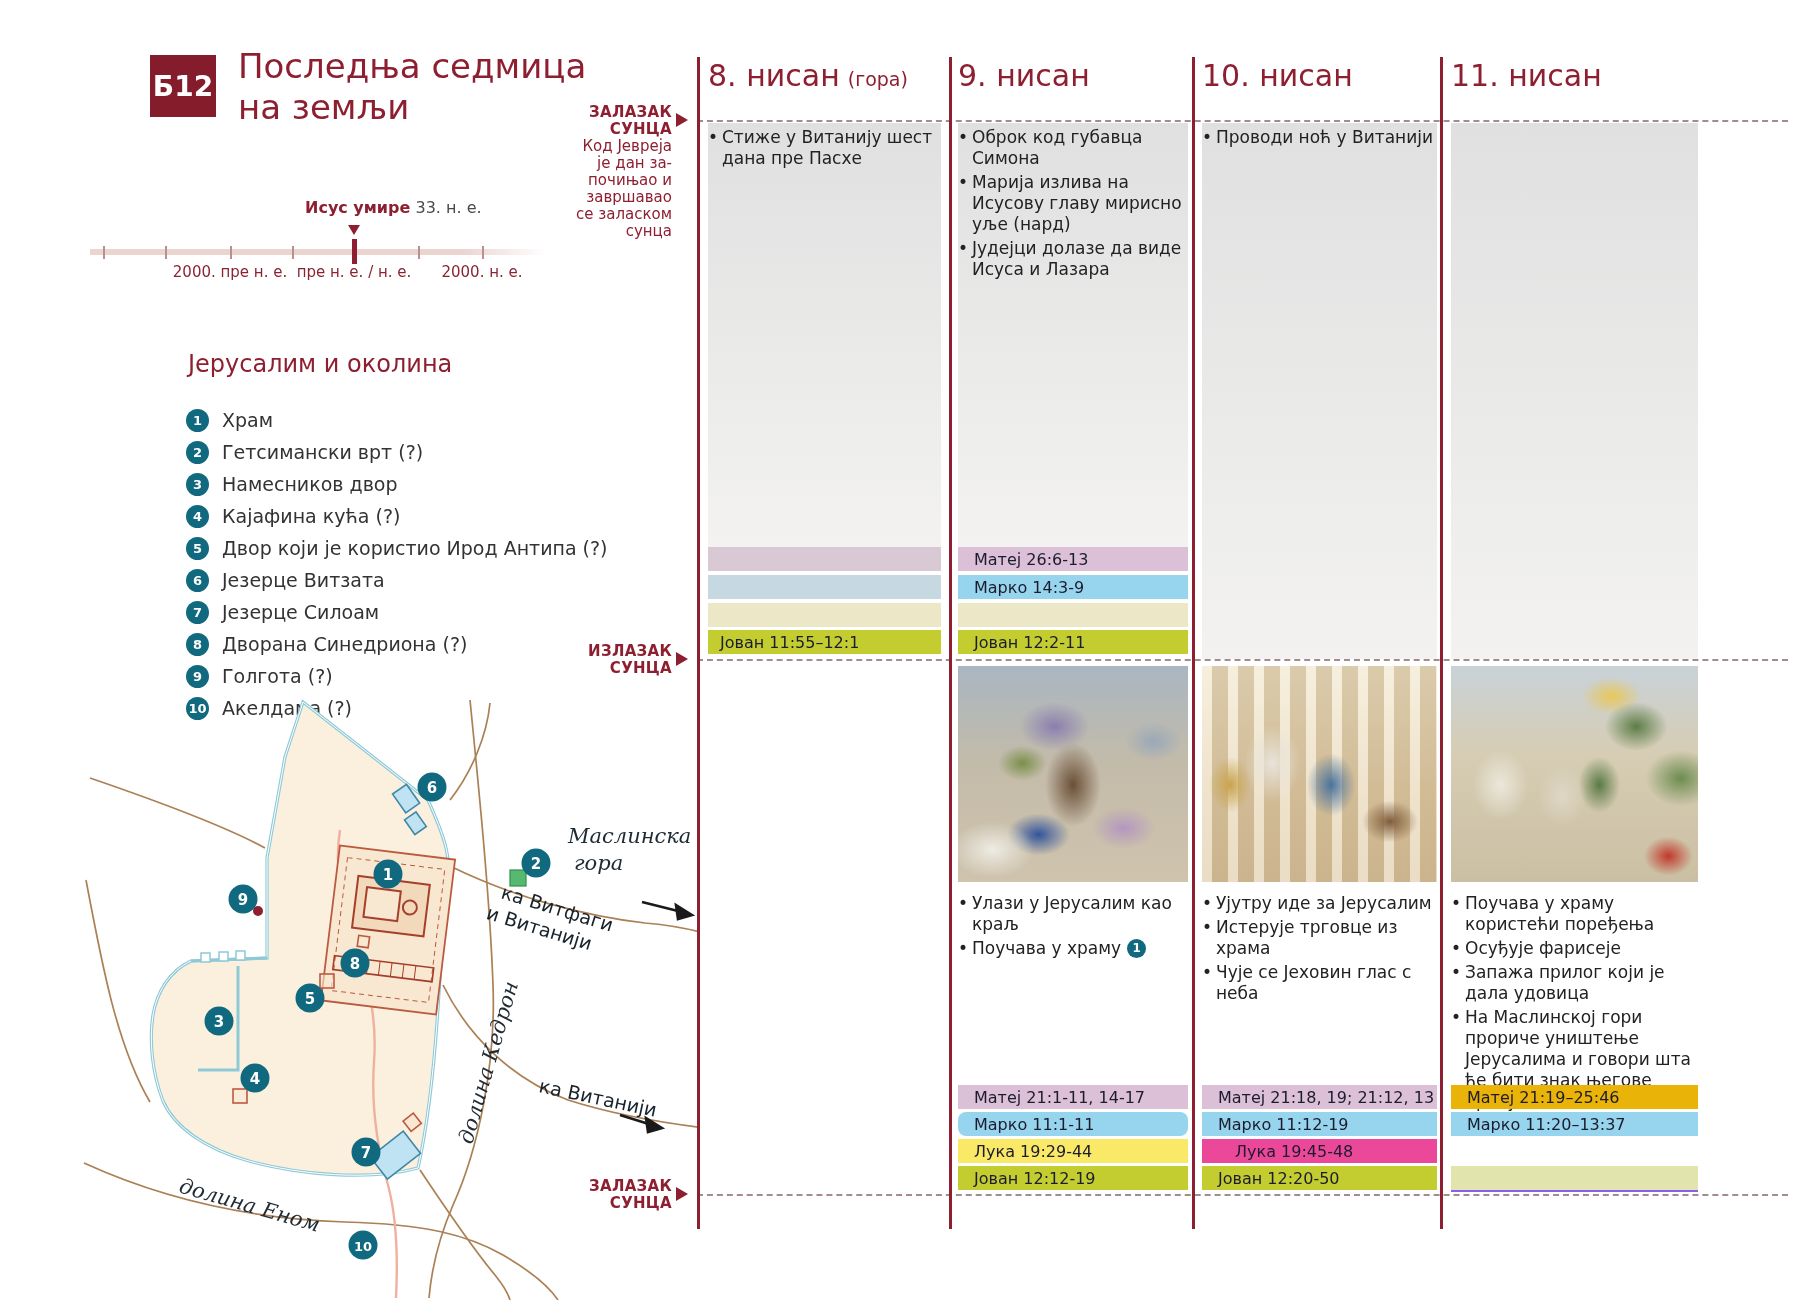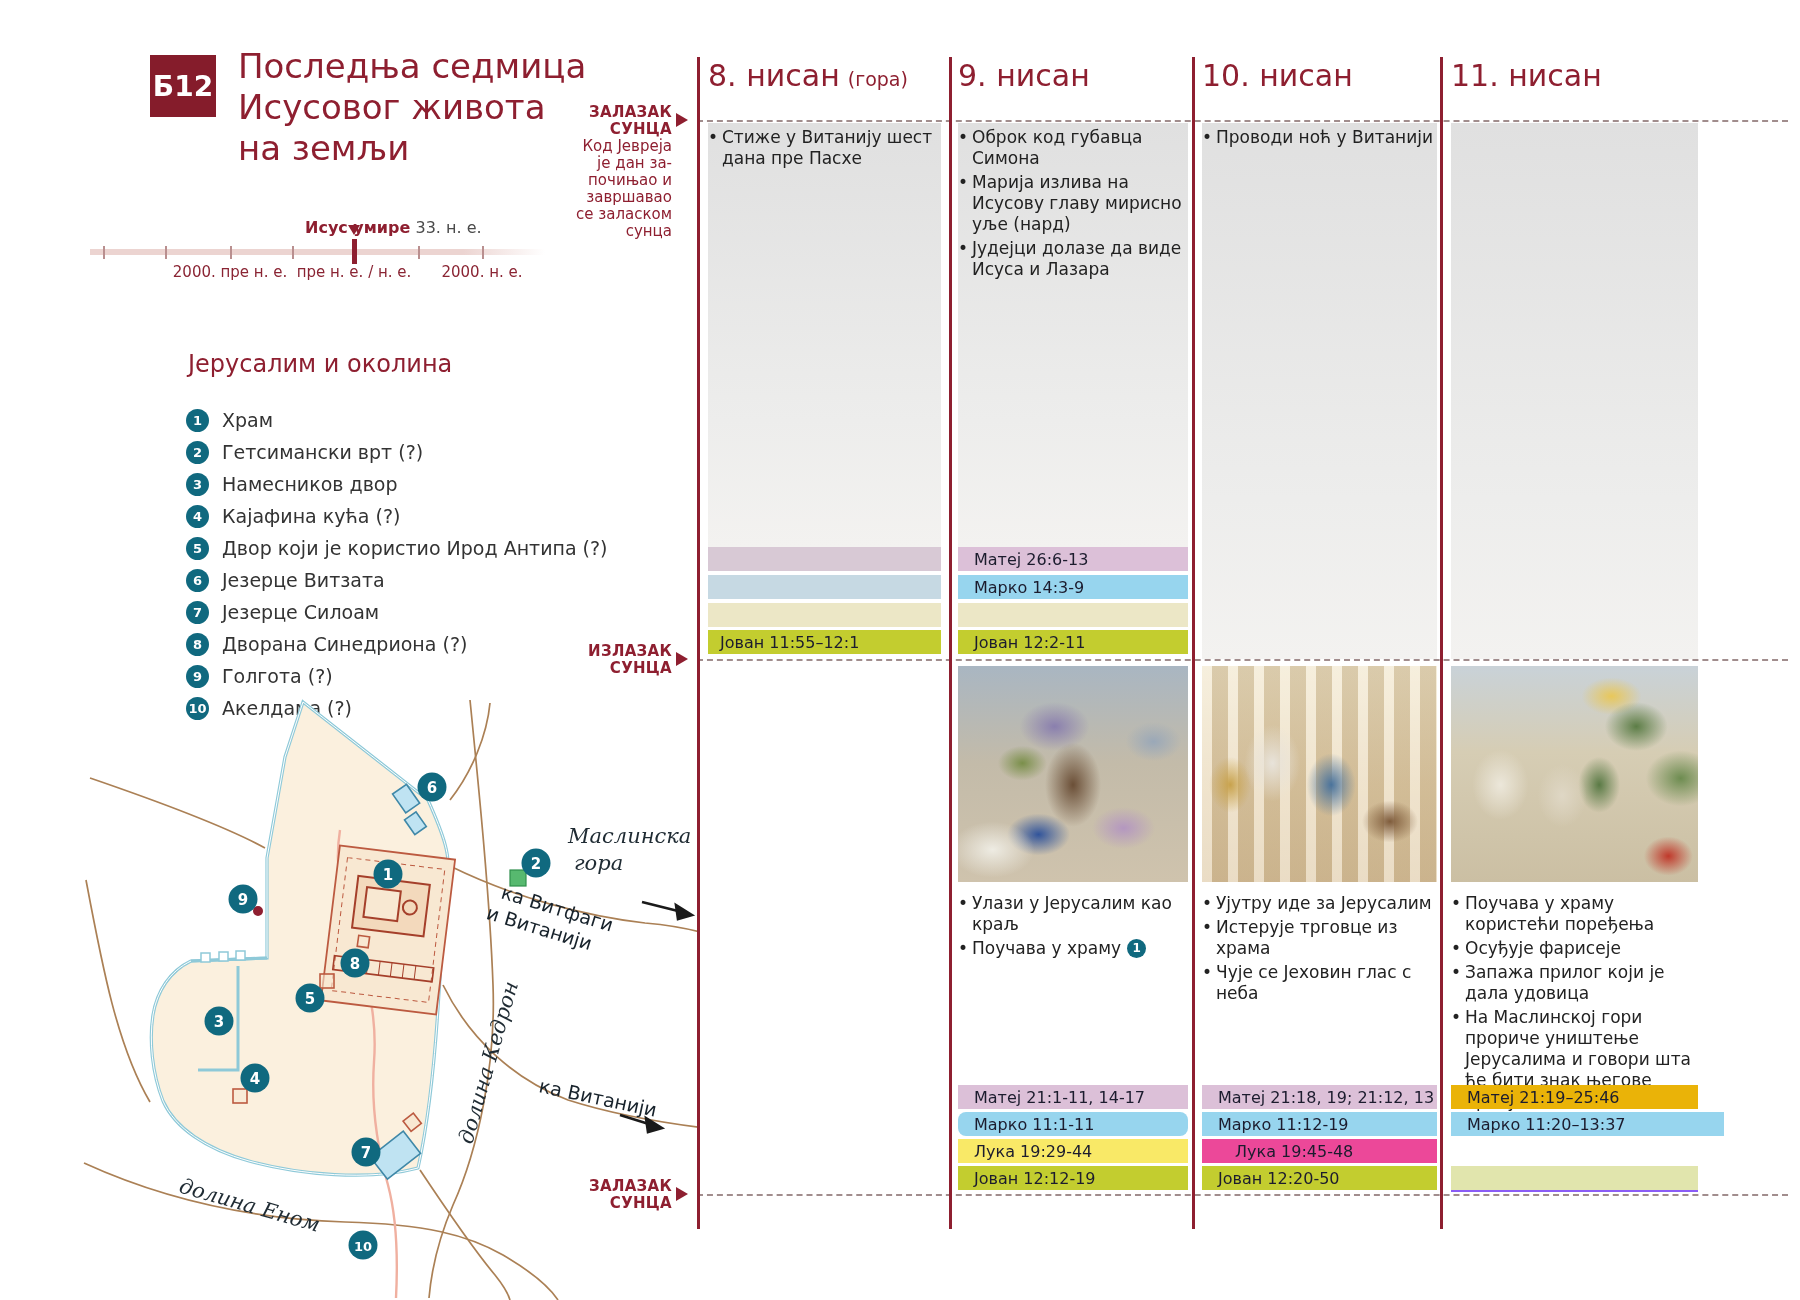--- a/index.html
+++ b/index.html
@@ -11,21 +11,21 @@
   .badge{left:150px;top:55px;width:66px;height:62px;background:#851c2b;color:#fff;
          display:flex;align-items:center;justify-content:center;font-size:28px;font-weight:bold;}
   .title{left:238px;top:46px;font-size:34px;line-height:41px;font-weight:500;color:#8e1f30;}
 
   .tl-band{left:90px;top:249px;width:455px;height:6px;
            background:linear-gradient(90deg,#ecd4d1 0%,#ecd4d1 82%,rgba(236,212,209,0) 100%);}
   .tl-tick{top:246px;width:2px;height:13px;background:#b98f8f;}
   .tl-marker{top:239px;width:5px;height:25px;background:#8e1f30;}
   .tl-tri{top:225px;width:0;height:0;border-left:6px solid transparent;border-right:6px solid transparent;
           border-top:10px solid #8e1f30;}
-  .tl-caption{top:198px;font-size:16px;white-space:nowrap;margin-top:20px;}
+  .tl-caption{top:198px;font-size:16px;white-space:nowrap;}
   .tl-caption b{color:#8e1f30;}
   .tl-caption span{color:#4a4a4a;}
   .tl-lab{top:263px;transform:translateX(-50%);font-size:15px;color:#8a2433;white-space:nowrap;}
 
   .leg-head{left:188px;top:350px;font-size:24px;font-weight:500;color:#8e1f30;}
   .legend{left:186px;top:404px;}
   .leg-item{display:flex;align-items:center;height:32px;}
   .numchip{width:23px;height:23px;border-radius:50%;background:#10697f;color:#fff;flex:0 0 23px;
            display:flex;align-items:center;justify-content:center;font-size:13px;font-weight:bold;}
   .leg-item .lbl{margin-left:13px;font-size:19px;color:#333;}
@@ -86,21 +86,20 @@
        border-bottom:7px solid transparent;}
 </style>
 </head>
 <body>
 
 <div id="canvas">
 
   <div class="abs badge">Б12</div>
   <div class="abs title" id="titleBox">
       <div>Последња седмица</div>
-      <div>Исусовог живота</div>
       <div>на земљи</div>
     </div>
 
   <div id="eraTimeline">
     <div class="abs tl-caption" style="left:305px;">
       <b>Исус умире</b><span> 33. н. е.</span>
     </div>
     <div class="abs tl-band"></div>
   <div class="abs tl-tick" style="left: 103px;"></div>
       <div class="abs tl-tick" style="left: 165px;"></div>
@@ -394,18 +393,18 @@
         <div class="event">
           <span class="dot">•</span>
           <span class="txt">Запажа прилог који је дала удовица</span>
         </div>
         <div class="event">
           <span class="dot">•</span>
           <span class="txt">На Маслинској гори прориче уништење Јерусалима и говори шта ће бити знак његове присутности</span>
         </div>
       </div>
       <div class="abs refbar" style="left: 1451px; top: 1085px; width: 247px; background: #eab308;">Матеј 21:19–25:46</div>
-      <div class="abs refbar" style="left: 1451px; top: 1112px; width: 273px; background: rgb(151, 213, 238);">Марко 11:20–13:37</div>
+      <div class="abs refbar" style="left: 1451px; top: 1112px; width: 247px; background: rgb(151, 213, 238);">Марко 11:20–13:37</div>
       <div class="abs refbar" style="left: 1451px; top: 1139px; width: 247px; background: #8b5cf6; margin-top: 29px;">Лука 20:1–21:38</div>
       <div class="abs refbar" style="left: 1451px; top: 1166px; width: 247px; background: rgb(225, 229, 173);"></div>
     </div>
 
 </div>
 
 </body></html>

